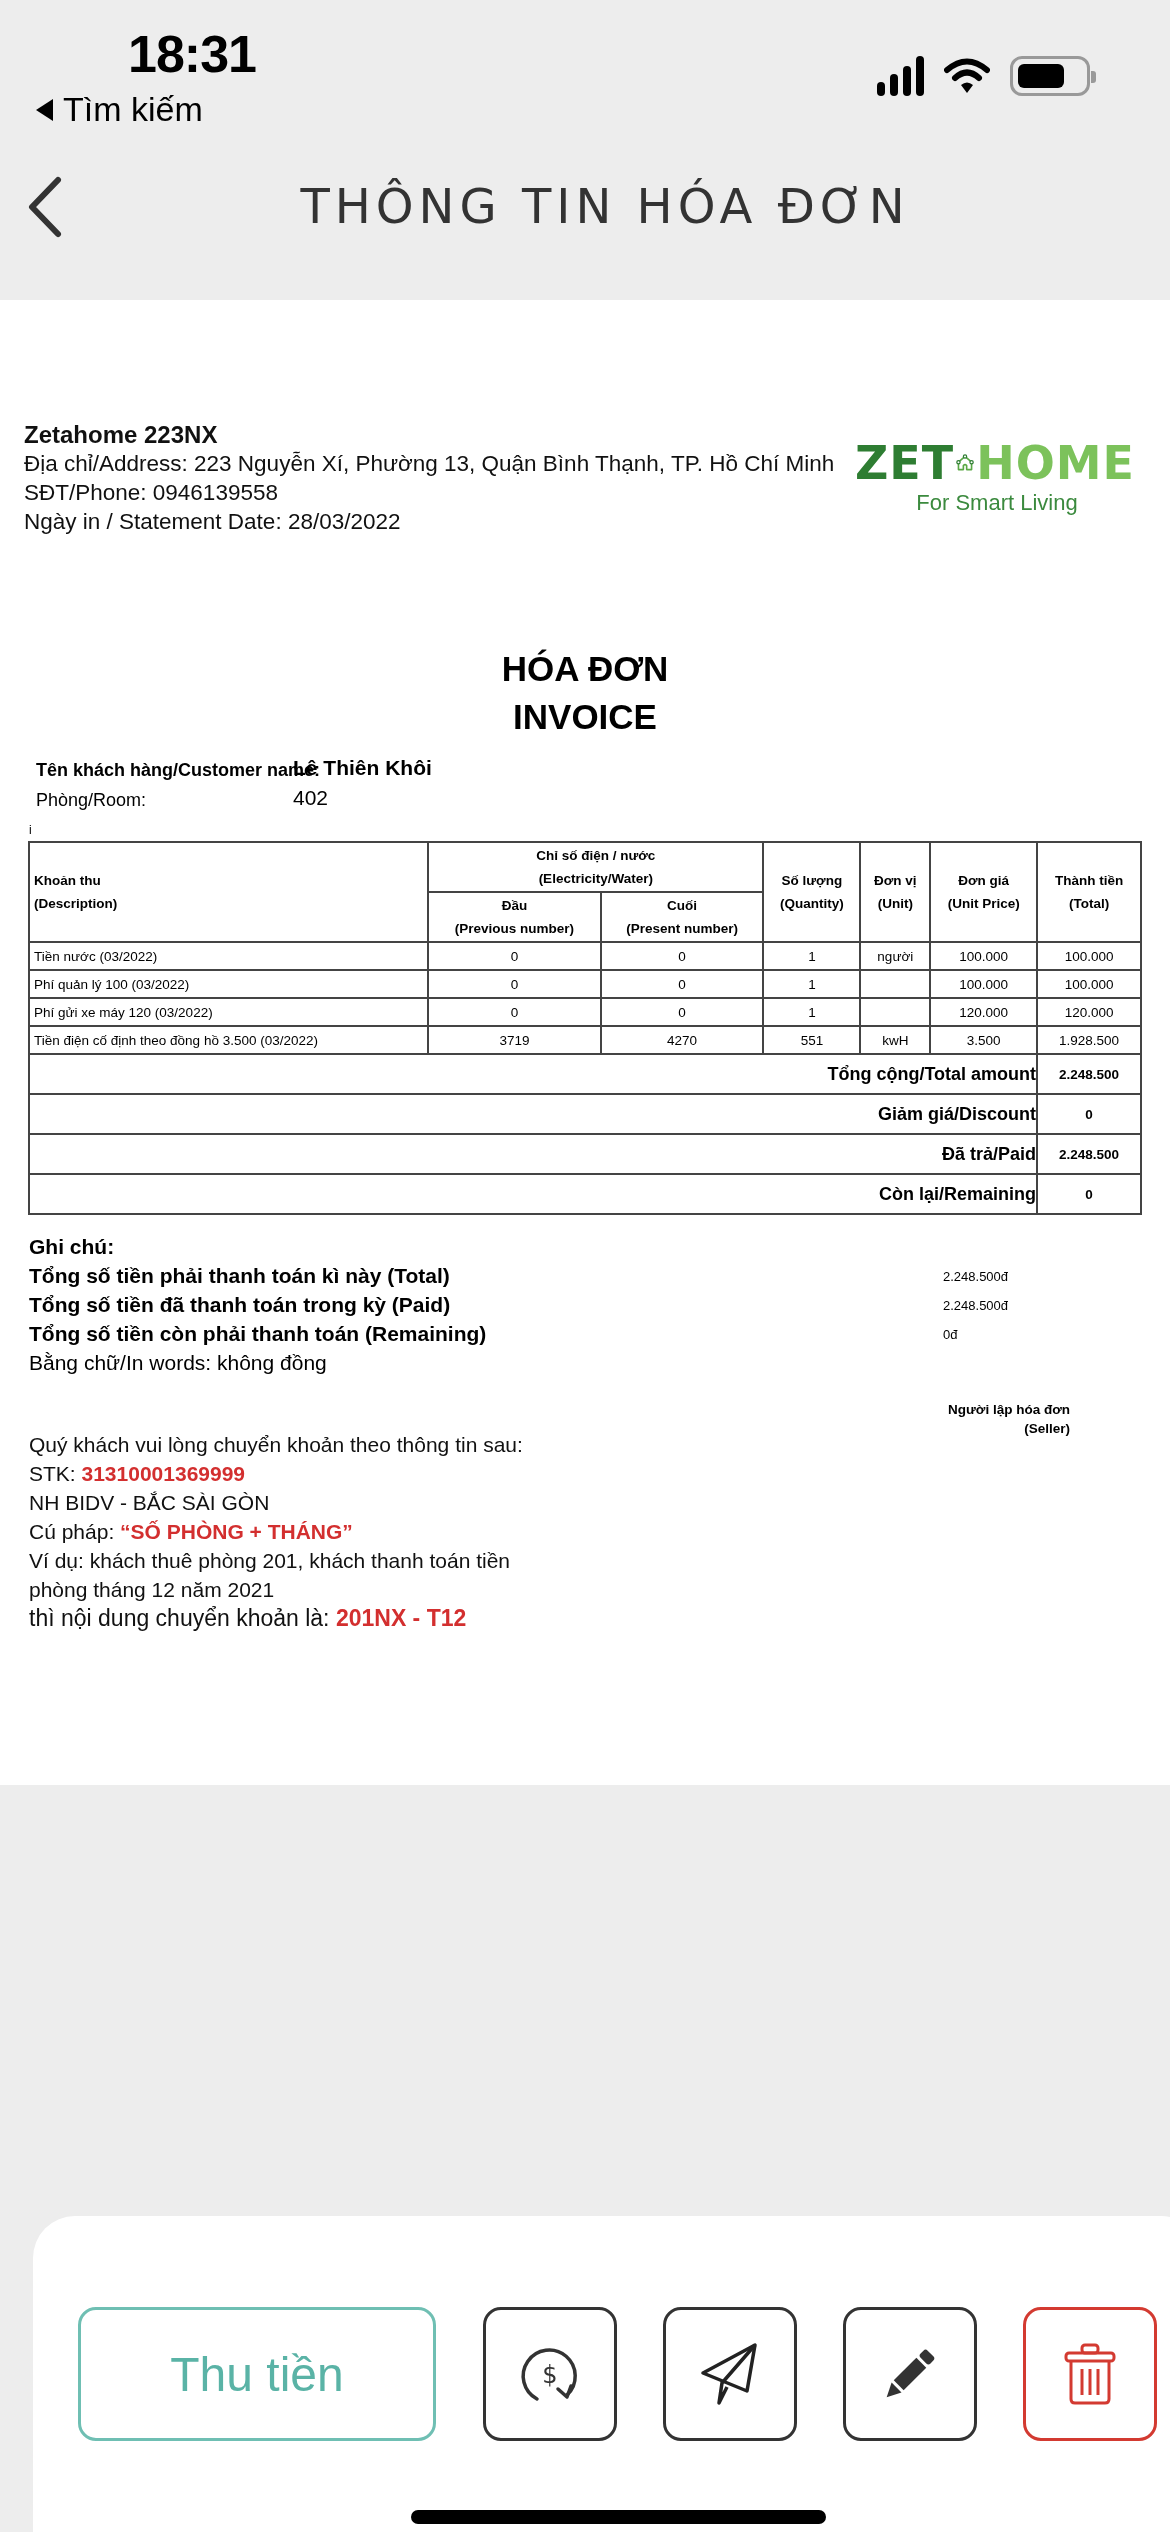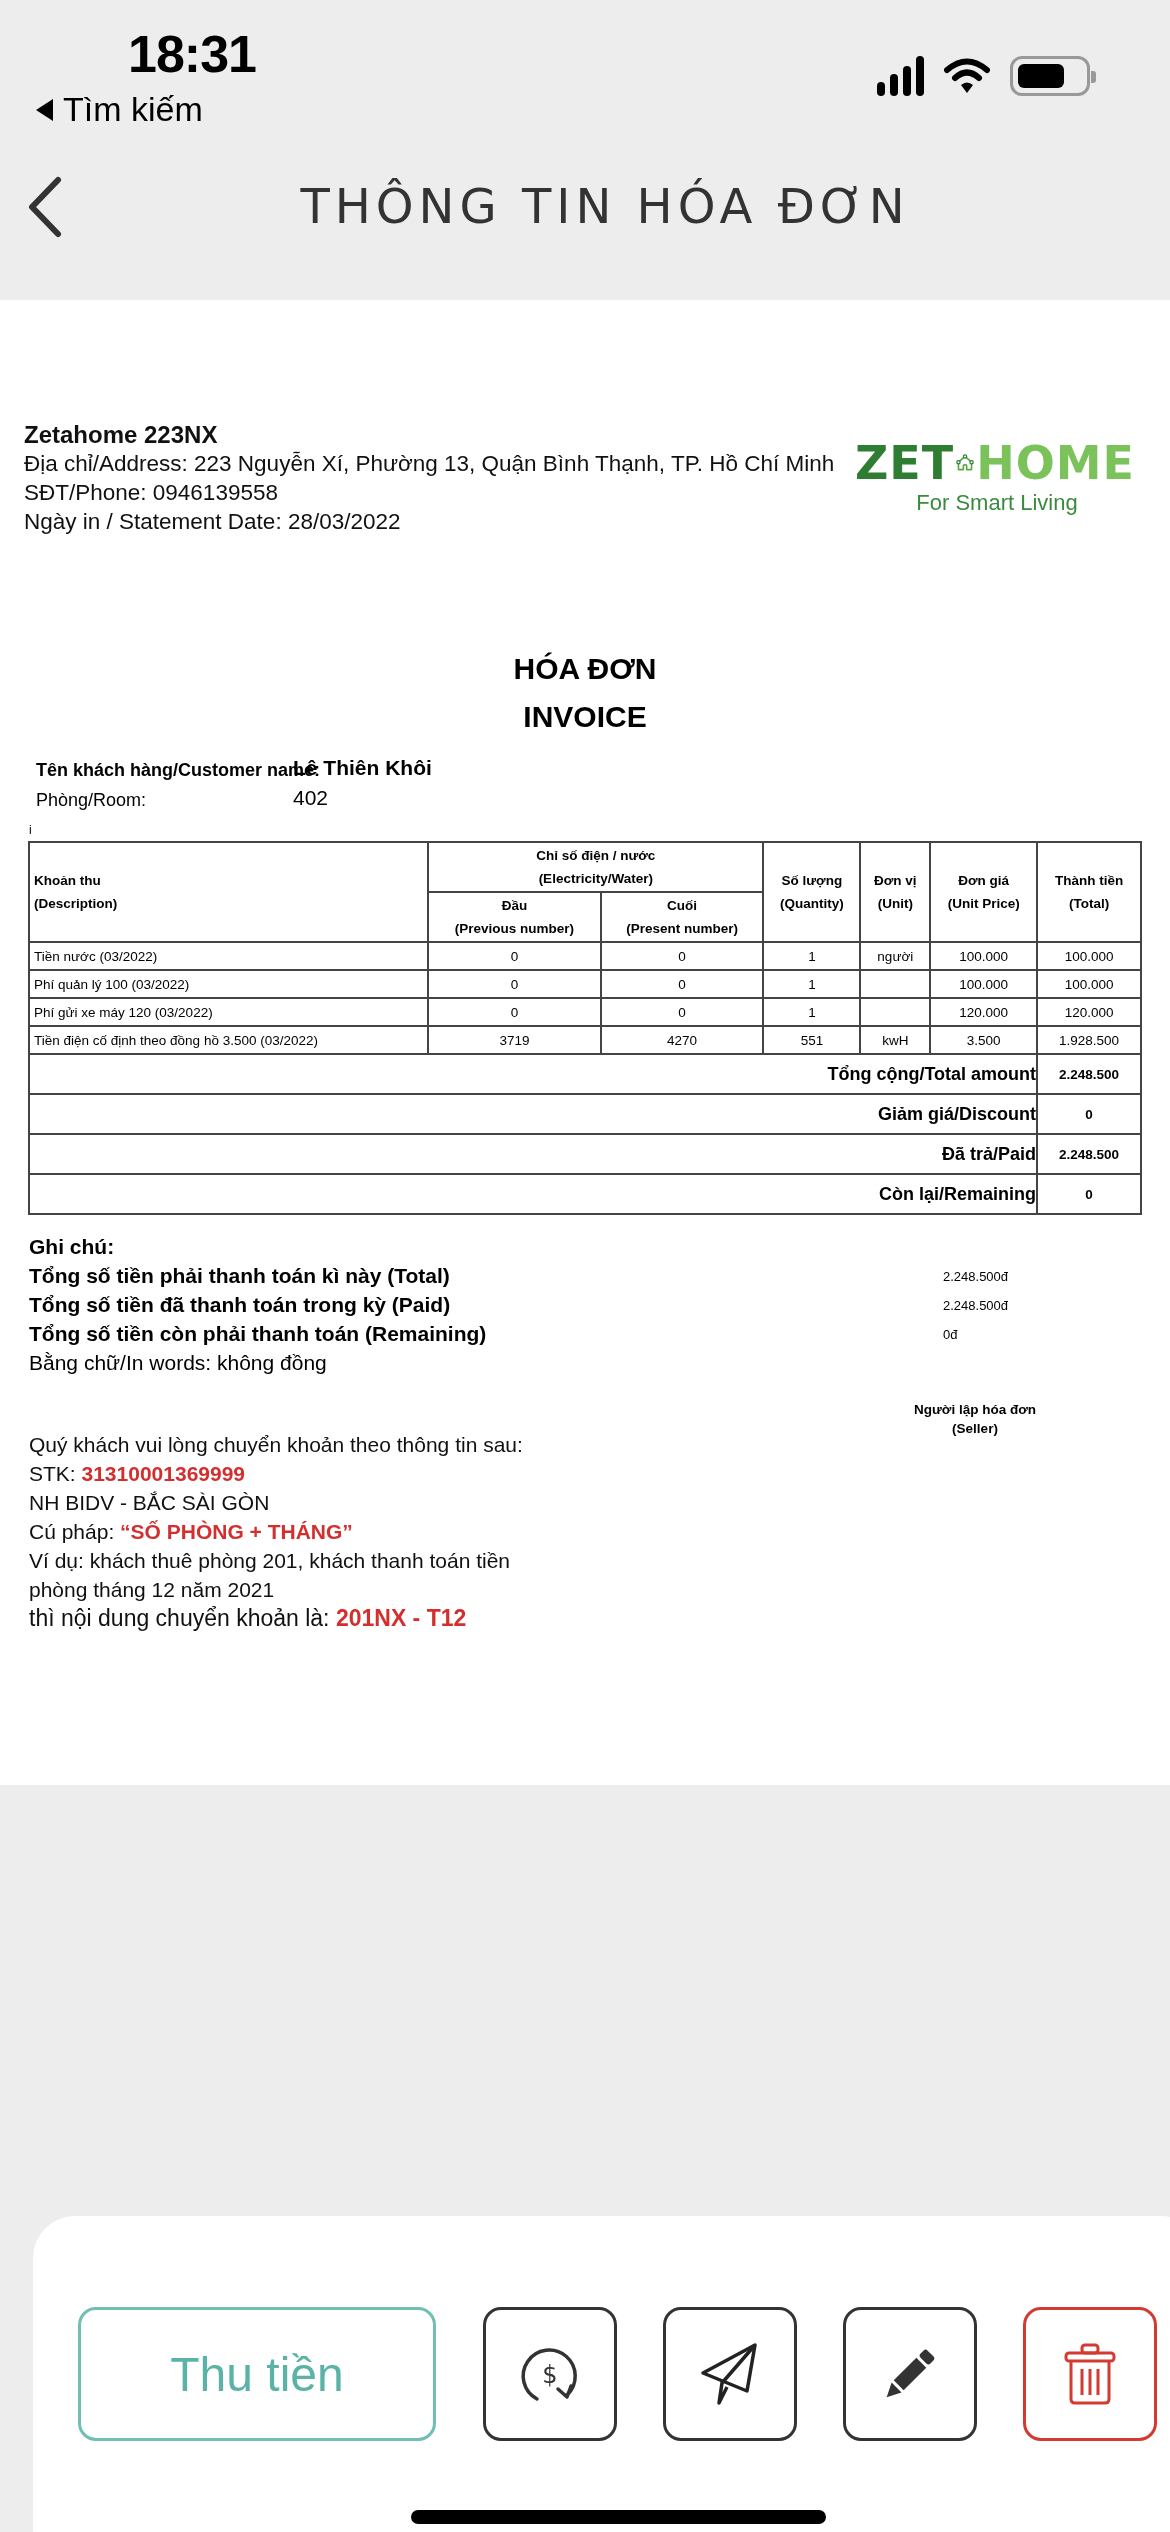--- a/index.html
+++ b/index.html
@@ -25,41 +25,41 @@
   .doc { position: absolute; left: 0; top: 300px; width: 1170px; height: 1485px; background: #fff; }
   .company { position: absolute; left: 24px; top: 120px; font-size: 22.5px; line-height: 29px; color: #111; }
   .company .name { font-weight: 700; font-size: 24px; }
   .logo { position: absolute; left: 855px; top: 140px; width: 280px; }
   .logo .word { font-family: "DejaVu Sans", sans-serif; font-weight: 700; font-size: 46px; letter-spacing: 1px; display: flex; align-items: center; line-height: 1; }
   .logo .zet { color: #2e7d32; }
   .logo .home { color: #7cc25b; }
   .logo .house { width: 44px; height: 44px; margin: 0 2px; }
   .logo .tag { color: #3b8a3e; font-size: 22px; text-align: center; margin-top: 4px; padding-left: 4px; }
 
-  .inv-title { position: absolute; left: 0; right: 0; top: 345px; text-align: center; font-weight: 700; font-size: 30px; line-height: 48px; }
+  .inv-title { position: absolute; left: 0; right: 0; top: 345px; text-align: center; font-weight: 700; font-size: 35px; line-height: 48px; }
   .cust-label { position: absolute; left: 36px; font-size: 18px; }
   .cust-label.b { font-weight: 700; }
   .cust-val { position: absolute; left: 293px; font-size: 21px; }
   .cust-val.b { font-weight: 700; }
   .tick { position: absolute; left: 29px; top: 523px; font-size: 12px; }
 
   table.items { position: absolute; left: 28px; top: 541px; width: 1114px; border-collapse: collapse; font-size: 13.5px; }
   table.items td, table.items th { border: 2px solid #444; }
   table.items th { font-weight: 700; text-align: center; line-height: 23px; vertical-align: middle; }
   table.items th.desc { text-align: left; padding-left: 4px; }
   table.items td { height: 28px; text-align: center; }
   table.items td.desc { text-align: left; padding-left: 4px; }
   table.items tr.sum td { height: 40px; }
   table.items tr.sum td.lbl { text-align: right; padding-left: 4px; font-size: 18px; font-weight: 700; }
   table.items tr.sum td.val { font-size: 13.5px; font-weight: 700; }
 
   .notes { position: absolute; left: 29px; top: 932px; font-size: 21px; line-height: 29px; }
   .notes .b { font-weight: 700; }
   .notes-vals { position: absolute; left: 943px; top: 962px; font-size: 13px; line-height: 29px; }
-  .seller { position: absolute; left: 880px; top: 1100px; width: 190px; text-align: center; font-size: 13.5px; font-weight: 700; line-height: 19px; }
+  .seller { position: absolute; left: 880px; top: 1100px; width: 190px; text-align: right; font-size: 13.5px; font-weight: 700; line-height: 19px; }
   .transfer { position: absolute; left: 29px; top: 1130px; font-size: 21px; line-height: 29px; color: #111; }
   .transfer .red { color: #d32f2f; font-weight: 700; }
   .transfer .big { font-size: 23px; }
 
   
   .sheet { position: absolute; left: 0; top: 2216px; width: 1170px; height: 316px; background: #fff; border-radius: 42px 42px 0 0; margin-left: 33px; }
   .btn { position: absolute; top: 91px; height: 134px; border: 3px solid #333; border-radius: 18px; background: #fff; display: flex; align-items: center; justify-content: center; cursor: pointer; }
   .btn-collect { left: 45px; width: 358px; border-color: #6fbfb3; color: #5ab3a6; font-size: 48px; }
   .btn-refund { left: 450px; width: 134px; }
   .btn-send { left: 630px; width: 134px; }

